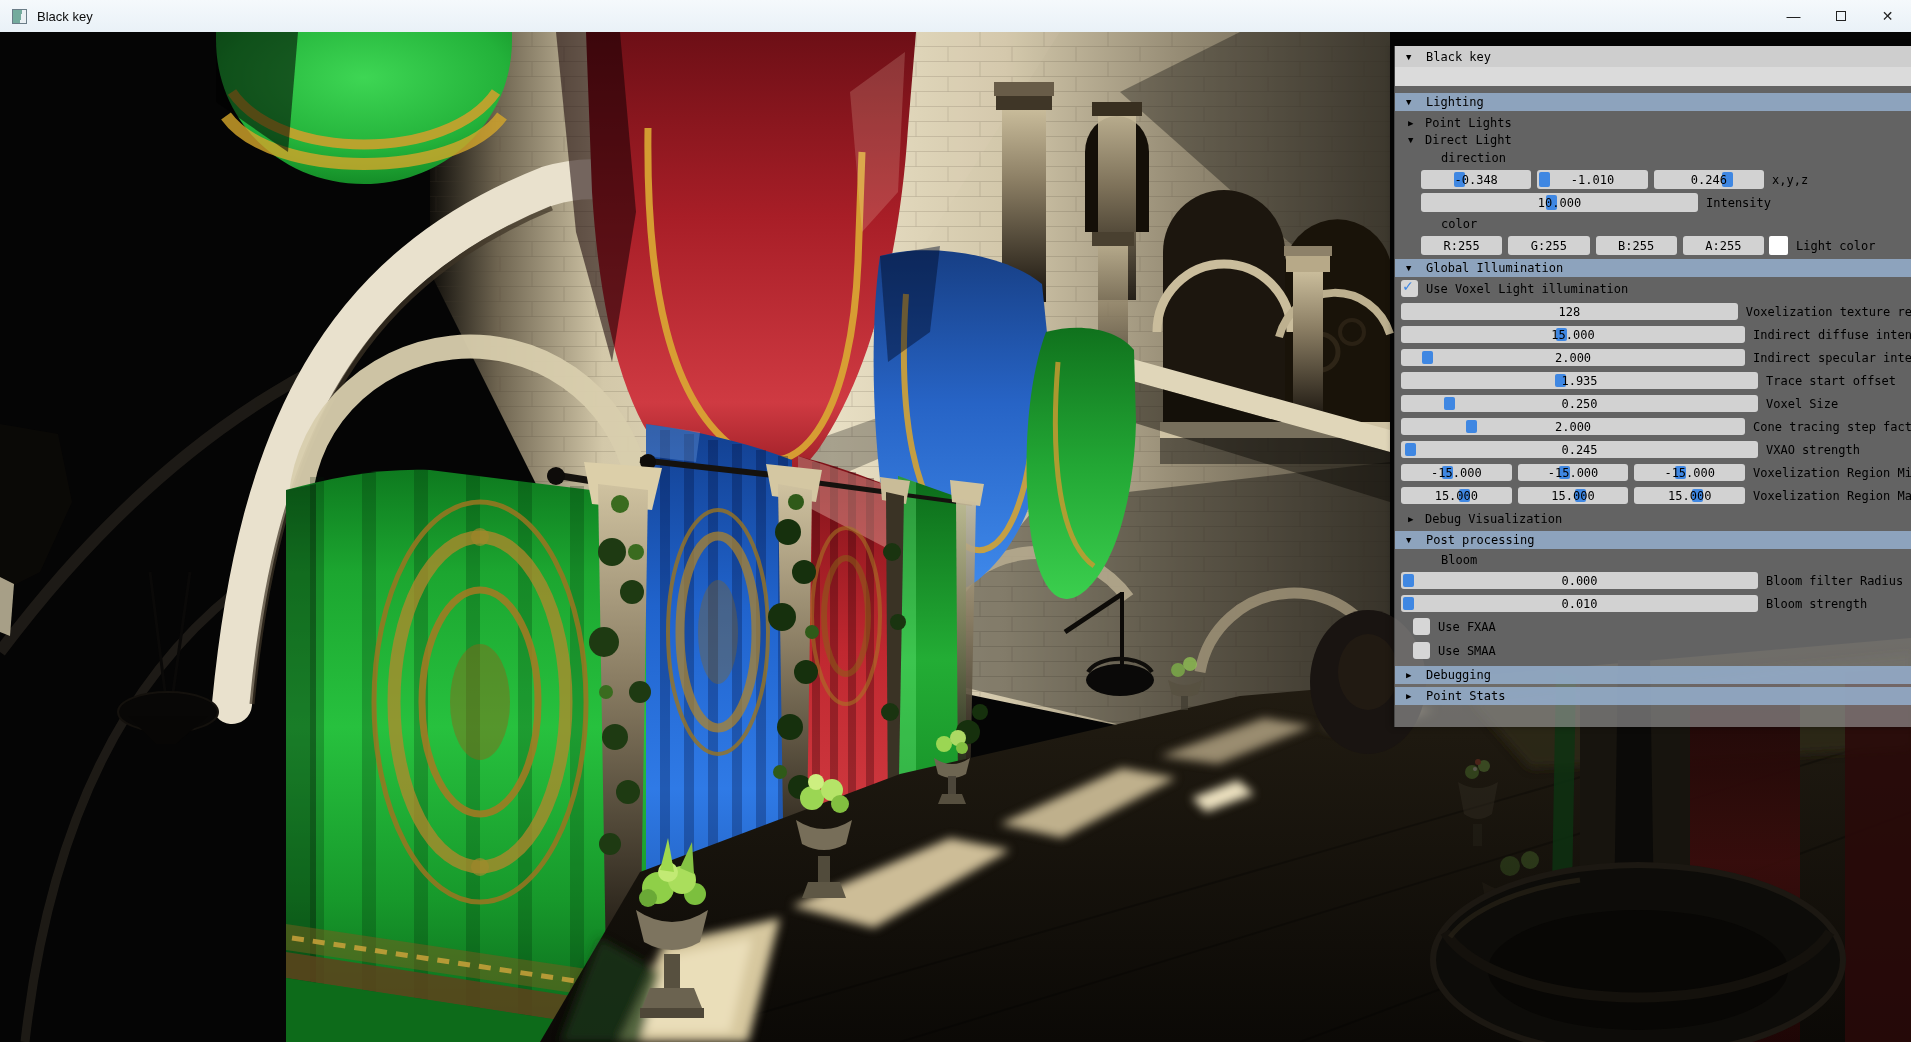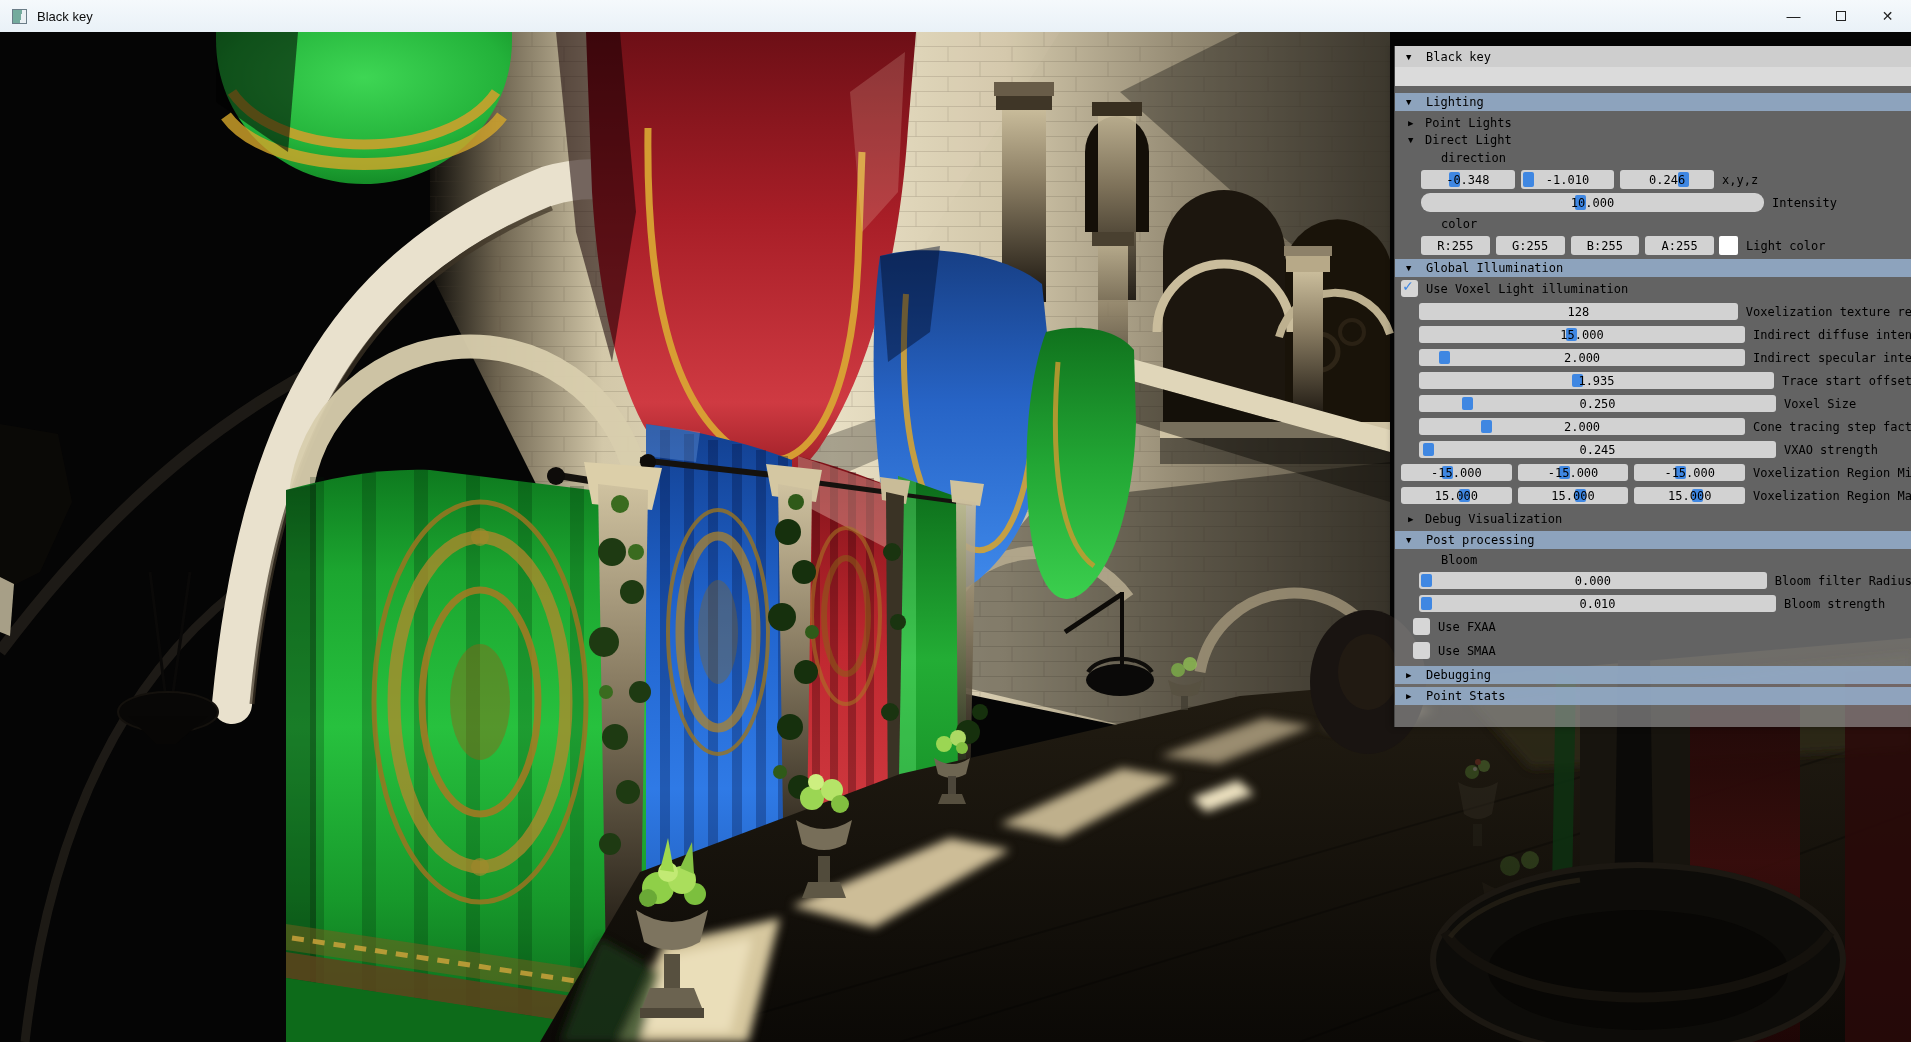--- a/index.html
+++ b/index.html
@@ -30,25 +30,25 @@
   .tree{height:17px;display:flex;align-items:center;}
   .tree .tri{margin-left:13px;margin-right:6px;width:11px;}
   .sub{height:16px;line-height:16px;margin-left:46px;margin-top:2px;margin-bottom:4px;}
   .row{height:19px;margin-bottom:4px;display:flex;align-items:stretch;}
   .row.h17{height:17px;margin-bottom:6px;}
   .mt4{margin-top:4px;} .mt2{margin-top:2px;}
   .sbox{position:relative;background:#d2d2d2;border-radius:3px;display:flex;
     align-items:center;justify-content:center;overflow:hidden;}
   .sbox .val{position:relative;z-index:2;}
   .handle{position:absolute;top:2px;bottom:2px;width:11px;background:#3f87e2;border-radius:2px;z-index:1;}
-  .wide{width:357px;margin-left:24px;}
+  .wide{width:357px;margin-left:6px;}
   .boxes3{display:flex;gap:6px;width:357px;margin-left:6px;}
-  .boxes3.indent{width:293px;margin-left:26px;}
+  .boxes3.indent{width:343px;margin-left:26px;}
   .b3{flex:1;}
-  .wide2{width:343px;margin-left:26px;border-radius:9px;}
+  .wide2{width:277px;margin-left:26px;}
   .rlabel{margin-left:8px;white-space:nowrap;align-self:center;}
   .cbtn{flex:1;background:#d2d2d2;border-radius:3px;display:flex;align-items:center;justify-content:center;}
   .swatch{width:19px;height:19px;background:#fff;border-radius:2px;margin-left:5px;align-self:center;}
   .chkrow{height:17px;margin-bottom:6px;display:flex;align-items:center;}
   .chkrow.mb7{margin-bottom:7px;padding-left:12px;}
   .chk{width:17px;height:17px;background:#d6d6d6;border-radius:3px;margin-left:6px;position:relative;flex:none;}
   .tick{position:absolute;left:2px;top:-4px;color:#3f87e2;font-size:16px;font-weight:bold;}
   .clabel{margin-left:8px;white-space:nowrap;}
 </style>
 </head>

